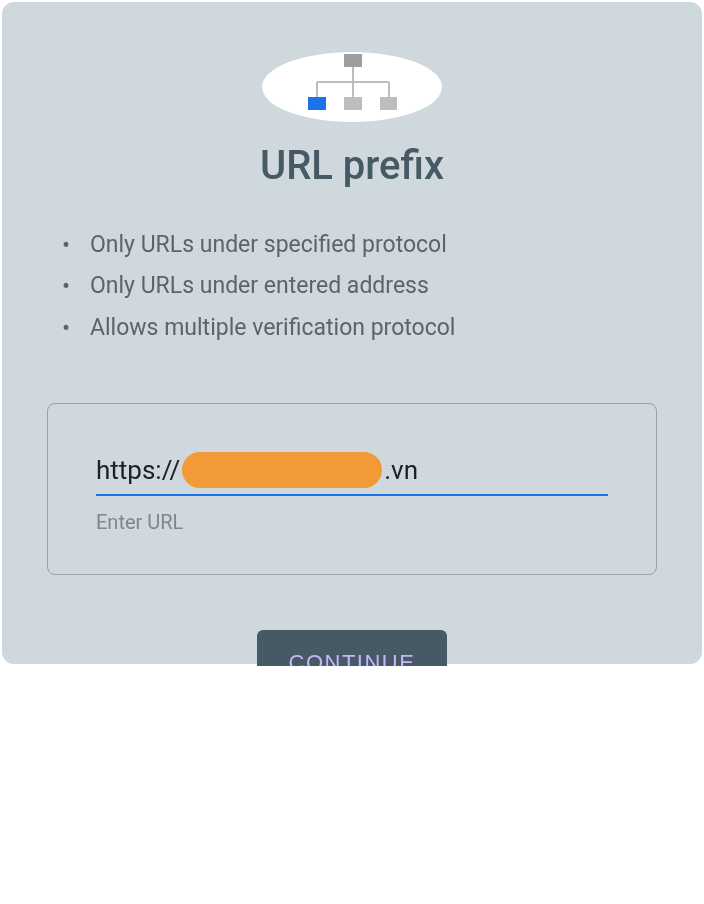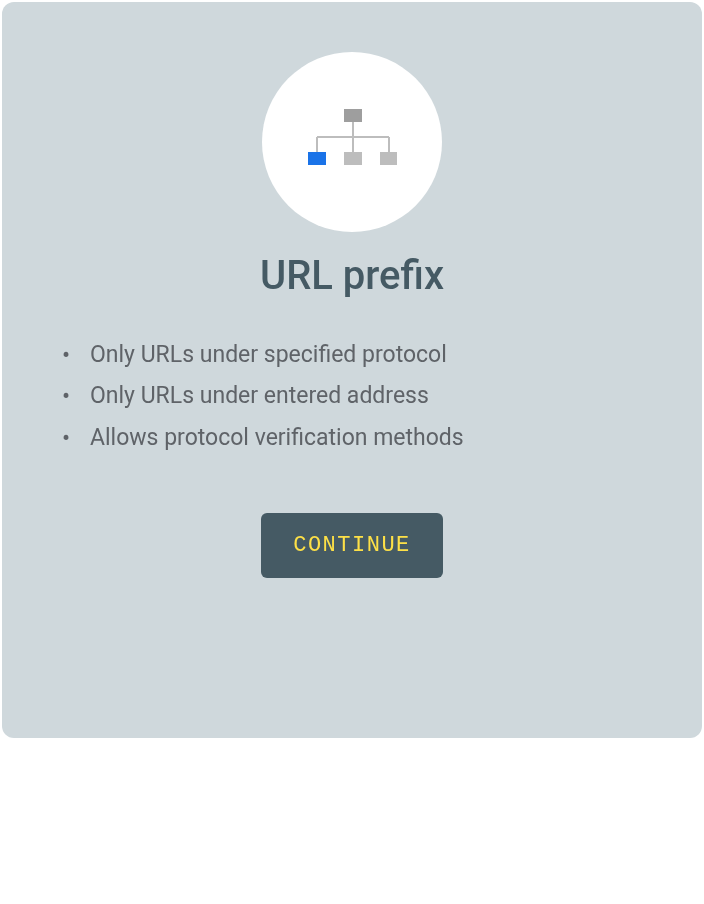--- a/index.html
+++ b/index.html
@@ -10,21 +10,21 @@
     body {
       font-family: 'Roboto', 'Helvetica Neue', Arial, sans-serif;
       background: #fff;
       display: flex;
       justify-content: center;
       align-items: flex-start;
       padding: 2px;
     }
     .card {
       width: 700px;
-      height: 736px;
+      height: 662px;
       background: #cfd8dc;
       border-radius: 12px;
       padding: 50px 45px;
       display: flex;
       flex-direction: column;
       align-items: center;
     }
     .icon-circle {
       width: 180px;
       height: 180px;
@@ -101,29 +101,29 @@
     }
     .url-suffix-text {
       white-space: pre;
     }
     .input-label {
       font-size: 20px;
       color: #80868b;
     }
     .continue-btn {
       background: #455a64;
-      color: #fde047;
+      color: #c4b5fd;
       font-size: 22px;
       font-weight: 500;
       letter-spacing: 1.5px;
       border: none;
       padding: 20px 32px;
       border-radius: 6px;
       cursor: pointer;
-      font-family: Liberation Mono, monospace;
+      font-family: Liberation Sans, sans-serif;
     }
   </style>
 </head>
 <body>
 
 <div class="card">
   <div class="icon-circle">
     <div class="sitemap-icon">
       <svg width="90" height="70" viewBox="0 0 90 70">
 
@@ -142,18 +142,28 @@
         <rect x="73" y="45" width="18" height="13" fill="#bdbdbd"></rect>
       </svg>
     </div>
   </div>
 
   <h1 class="title">URL prefix</h1>
 
   <ul class="features">
     <li>Only URLs under specified protocol</li>
     <li>Only URLs under entered address</li>
-    <li>Allows protocol verification methods</li>
+    <li>Allows multiple verification protocol</li>
   </ul>
 
+  <div class="input-container">
+    <div class="url-input-wrap">
+      <div class="url-display">
+        <span class="url-prefix-text">https://</span>
+        <span class="url-redacted"></span>
+        <span class="url-suffix-text">.vn</span>
+      </div>
+    </div>
+    <div class="input-label">Enter URL</div>
+  </div>
 
   <button class="continue-btn">CONTINUE</button>
 </div>
 
 </body></html>

